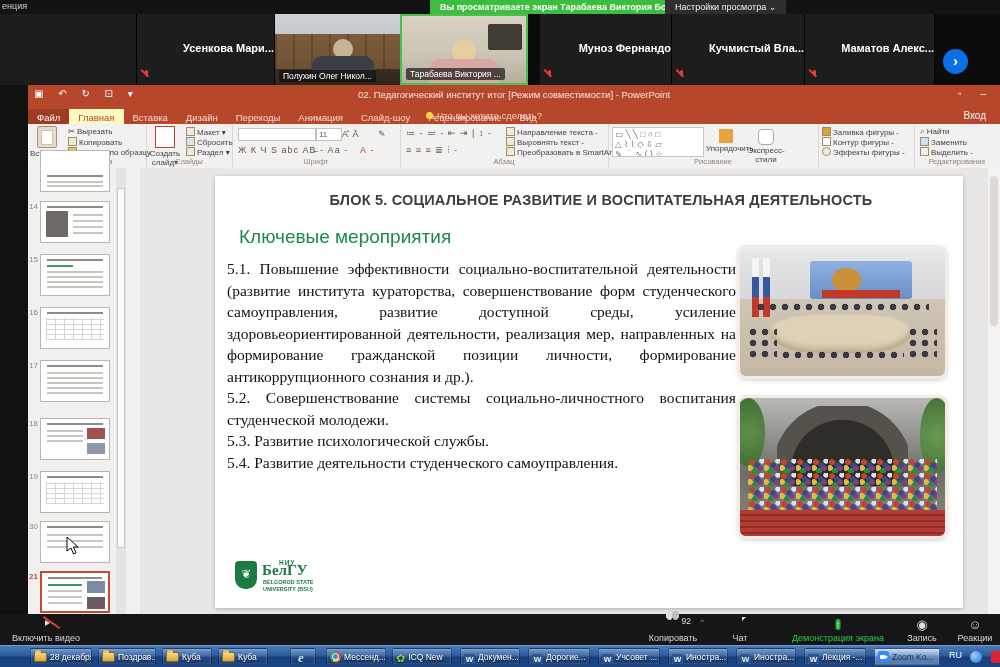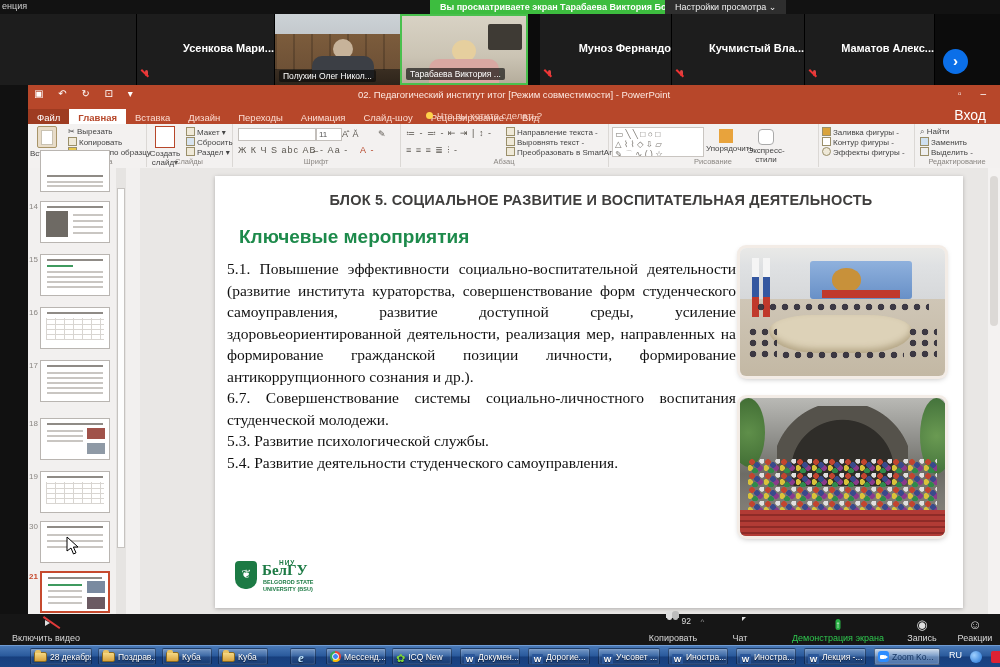--- a/index.html
+++ b/index.html
@@ -35,24 +35,24 @@
     color:#fff;font-size:15px;line-height:24px;text-align:center;font-weight:bold;}
   
   #ppt{left:28px;top:85px;width:972px;height:529px;background:#e9e7e5;}
   #ppt-title{left:0;top:0;width:100%;height:22px;background:#b7472a;color:#fff;}
   #ppt-title .qat{position:absolute;left:6px;top:3px;color:#fff;font-size:10px;letter-spacing:6px;}
   #ppt-title .t{position:absolute;left:0;right:0;top:4px;text-align:center;font-size:9.5px;color:#fde9e2;}
   #ppt-title .winctl{position:absolute;right:6px;top:3px;font-size:10px;color:#fff;letter-spacing:8px;}
   #tabrow{left:0;top:22px;width:100%;height:17px;background:#b7472a;}
   .ptab{position:relative;display:inline-block;padding:0 9px;color:#fcdcd2;font-size:9.5px;line-height:17px;}
   .ptab.file{background:#9e3b21;color:#fff;}
-  .ptab.active{background:#ffffff;color:#b7472a;font-weight:bold;}
+  .ptab.active{background:#fef9c3;color:#b7472a;font-weight:normal;}
   .tellme{position:absolute;left:398px;top:0;color:#f6cfc2;font-size:9.5px;line-height:17px;}
   .bulb{display:inline-block;width:7px;height:7px;border-radius:50%;background:#ffd24a;margin-right:4px;}
-  #signin{position:absolute;right:14px;top:0;color:#fff;font-size:14px;line-height:17px;}
+  #signin{position:absolute;right:14px;top:0;color:#fff;font-size:10px;line-height:17px;}
   #ribbon{left:0;top:39px;width:100%;height:44px;background:#f3f1f0;border-bottom:1px solid #d2cfcc;}
   .rgroup{position:absolute;top:0;height:43px;border-right:1px solid #dbd8d5;}
   .rgl{position:absolute;bottom:1px;left:0;right:0;text-align:center;font-size:7.5px;color:#8a8682;}
   .rbtn-big{position:absolute;top:2px;text-align:center;font-size:8px;color:#444;width:34px;}
   .rbtn-big .ic{width:18px;height:20px;margin:0 auto 1px;}
   .rsm{position:absolute;font-size:8px;color:#444;white-space:nowrap;}
   .ric{display:inline-block;width:9px;height:9px;vertical-align:-1px;margin-right:2px;border:1px solid #9a8f6a;background:#efe9d8;box-sizing:border-box;}
   .clip{background:#e8dcc8;border:1px solid #a89468;border-radius:2px;position:relative;}
   .clip:after{content:"";position:absolute;left:3px;top:3px;right:3px;bottom:2px;background:#fff;border:1px solid #c9c2b2;}
   .fontbox{position:absolute;background:#fff;border:1px solid #c3bfbb;font-size:8px;color:#555;line-height:11px;padding:0 2px;}
@@ -73,21 +73,21 @@
   #pscroll{left:88px;top:0;width:10px;height:446px;background:#e6e4e2;}
   #pscroll .pthumb{position:absolute;left:1px;width:8px;top:20px;height:360px;background:#fdfdfd;border:1px solid #c6c3c0;box-sizing:border-box;}
   #canvas{left:112px;top:83px;width:860px;height:446px;background:#e9e7e5;}
   #cscroll{position:absolute;right:0;top:0;width:12px;height:446px;background:#f4f2f1;}
   #cscroll .cthumb{position:absolute;left:2px;width:8px;top:8px;height:150px;background:#dcd9d6;border-radius:4px;}
   
   #slide{position:absolute;left:75px;top:8px;width:748px;height:432px;background:#fff;
     box-shadow:0 1px 4px rgba(0,0,0,.25);}
   #slide-title{position:absolute;left:36px;right:12px;top:16px;text-align:center;
     font-size:14.5px;font-weight:bold;color:#3f3e3d;letter-spacing:.2px;}
-  #slide-sub{position:absolute;left:24px;top:50px;font-size:19px;font-weight:bold;color:#1d8a4b;}
+  #slide-sub{position:absolute;left:24px;top:50px;font-size:19px;font-weight:normal;color:#1d8a4b;}
   #slide-body{position:absolute;left:12px;top:82px;width:509px;
     font-family:"Liberation Serif","DejaVu Serif",serif;font-size:15.5px;line-height:21.5px;
     color:#111;text-align:justify;}
   #slide-body p{margin:0;}
   .photo{position:absolute;left:525px;width:205px;border-radius:6px;overflow:hidden;
     box-shadow:0 0 0 3px #f3ece6,0 2px 6px rgba(0,0,0,.35);}
   
   #ph1{top:72px;height:128px;background:linear-gradient(180deg,#e9e9e7 0%,#dfe1e3 14%,#d6d8da 40%,#cfc6b6 40%,#c3b8a4 100%);}
   #ph1 .mural{position:absolute;left:34%;top:10%;width:50%;height:30%;
     background:linear-gradient(180deg,#8fb1dd,#6890c7);border-radius:3px;}
@@ -407,21 +407,21 @@
           <div class="pthumb"></div>
         </div>
     </div>
 
     <div id="canvas" class="abs">
       <div id="slide">
         <div id="slide-title">БЛОК 5. СОЦИАЛЬНОЕ РАЗВИТИЕ И ВОСПИТАТЕЛЬНАЯ ДЕЯТЕЛЬНОСТЬ</div>
         <div id="slide-sub">Ключевые мероприятия</div>
         <div id="slide-body">
           <p>5.1. Повышение эффективности социально-воспитательной деятельности (развитие института кураторства, совершенствование форм студенческого самоуправления, развитие доступной среды, усиление здоровьеориентированной деятельности, реализация мер, направленных на формирование гражданской позиции личности, формирование антикоррупционного сознания и др.).</p>
-          <p>6.7. Совершенствование системы социально-личностного воспитания студенческой молодежи.</p>
+          <p>5.2. Совершенствование системы социально-личностного воспитания студенческой молодежи.</p>
           <p>5.3. Развитие психологической службы.</p>
           <p>5.4. Развитие деятельности студенческого самоуправления.</p>
         </div>
 
         <div id="ph1" class="photo">
           <div class="mural"></div>
             <div class="crest"></div>
             <div class="redband"></div>
           <div class="flag" style="left:6%;"></div>
             <div class="flag" style="left:11%;"></div>

